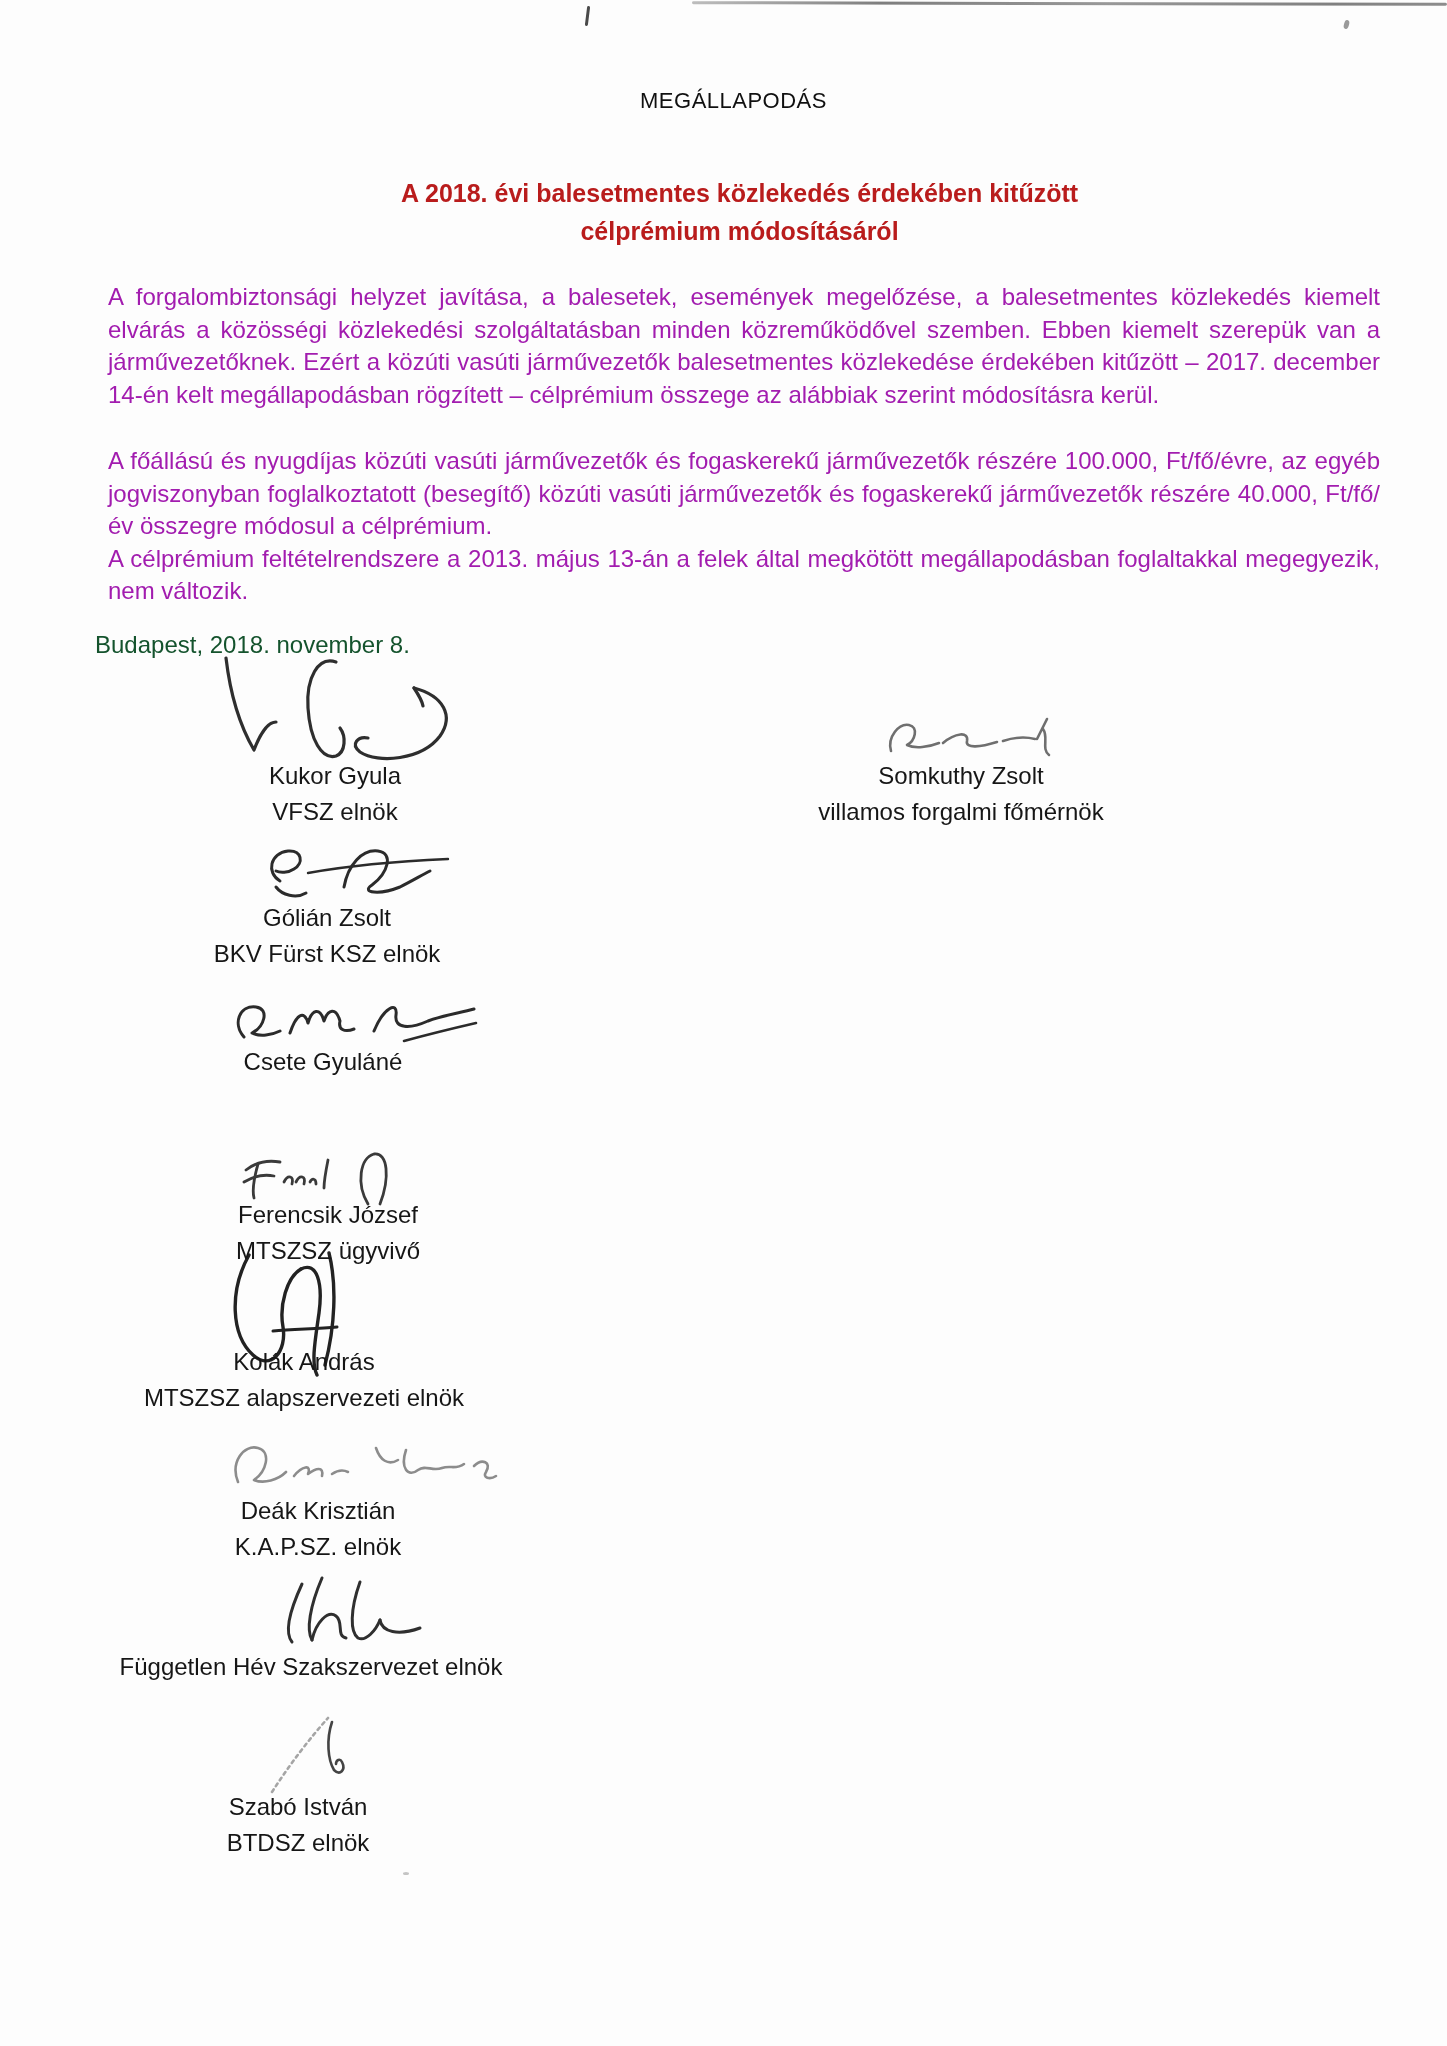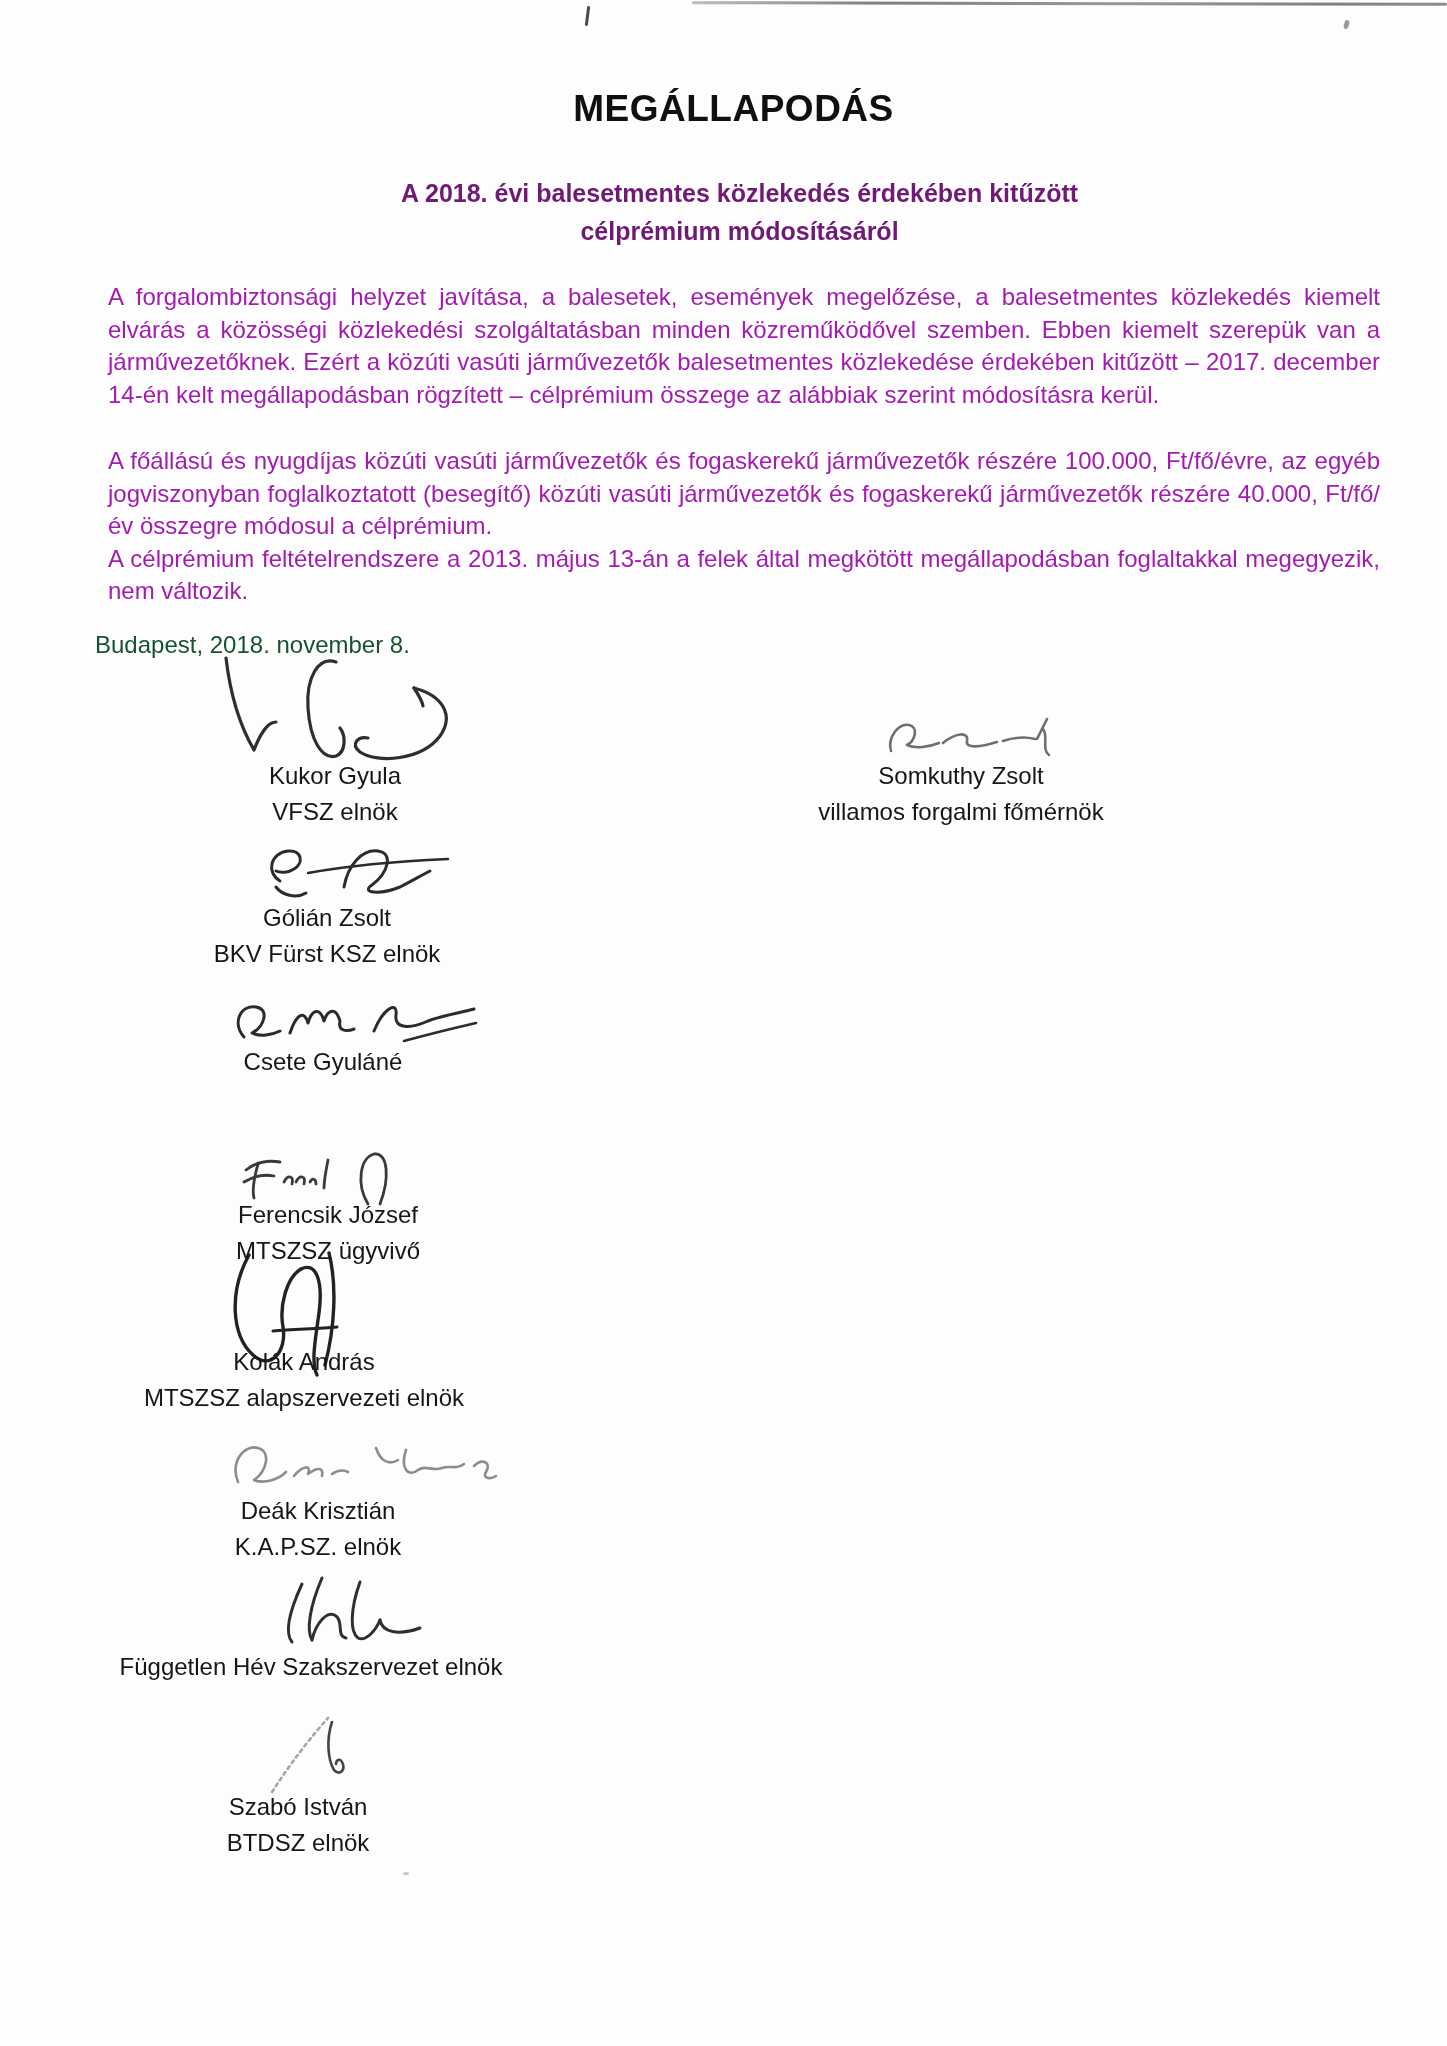--- a/index.html
+++ b/index.html
@@ -18,26 +18,26 @@
     transform:rotate(0.12deg);border-radius:2px;}
   .tick-mark{position:absolute;left:586px;top:6px;width:3px;height:20px;background:#4a4a4a;
     transform:rotate(7deg);border-radius:2px;}
   .comma-mark{position:absolute;left:1344px;top:20px;width:5px;height:9px;background:#9a9a9a;
     transform:rotate(15deg);border-radius:45%;}
   .speck{position:absolute;left:403px;top:1872px;width:6px;height:3px;background:#c4c4c4;border-radius:50%;}
 
   
   .title{
     position:absolute;top:88px;left:0;width:100%;padding-left:20px;box-sizing:border-box;
-    text-align:center;font-size:37px;font-weight:bold;color:#101010;
+    text-align:center;font-size:22px;font-weight:normal;color:#101010;
     letter-spacing:.5px;margin:0;
   }
   .subtitle{
     position:absolute;top:174px;left:0;width:100%;padding-left:32px;box-sizing:border-box;
-    text-align:center;font-size:25px;font-weight:bold;color:#701a75;line-height:38px;
+    text-align:center;font-size:25px;font-weight:bold;color:#b91c1c;line-height:38px;
   }
 
   
   .bodytext{
     position:absolute;left:95px;width:1272px;
     font-size:24px;line-height:32.5px;color:#a21caf;
     text-align:justify;margin:13px;
   }
   .p1{top:268px;}
   .p23{top:432px;}

